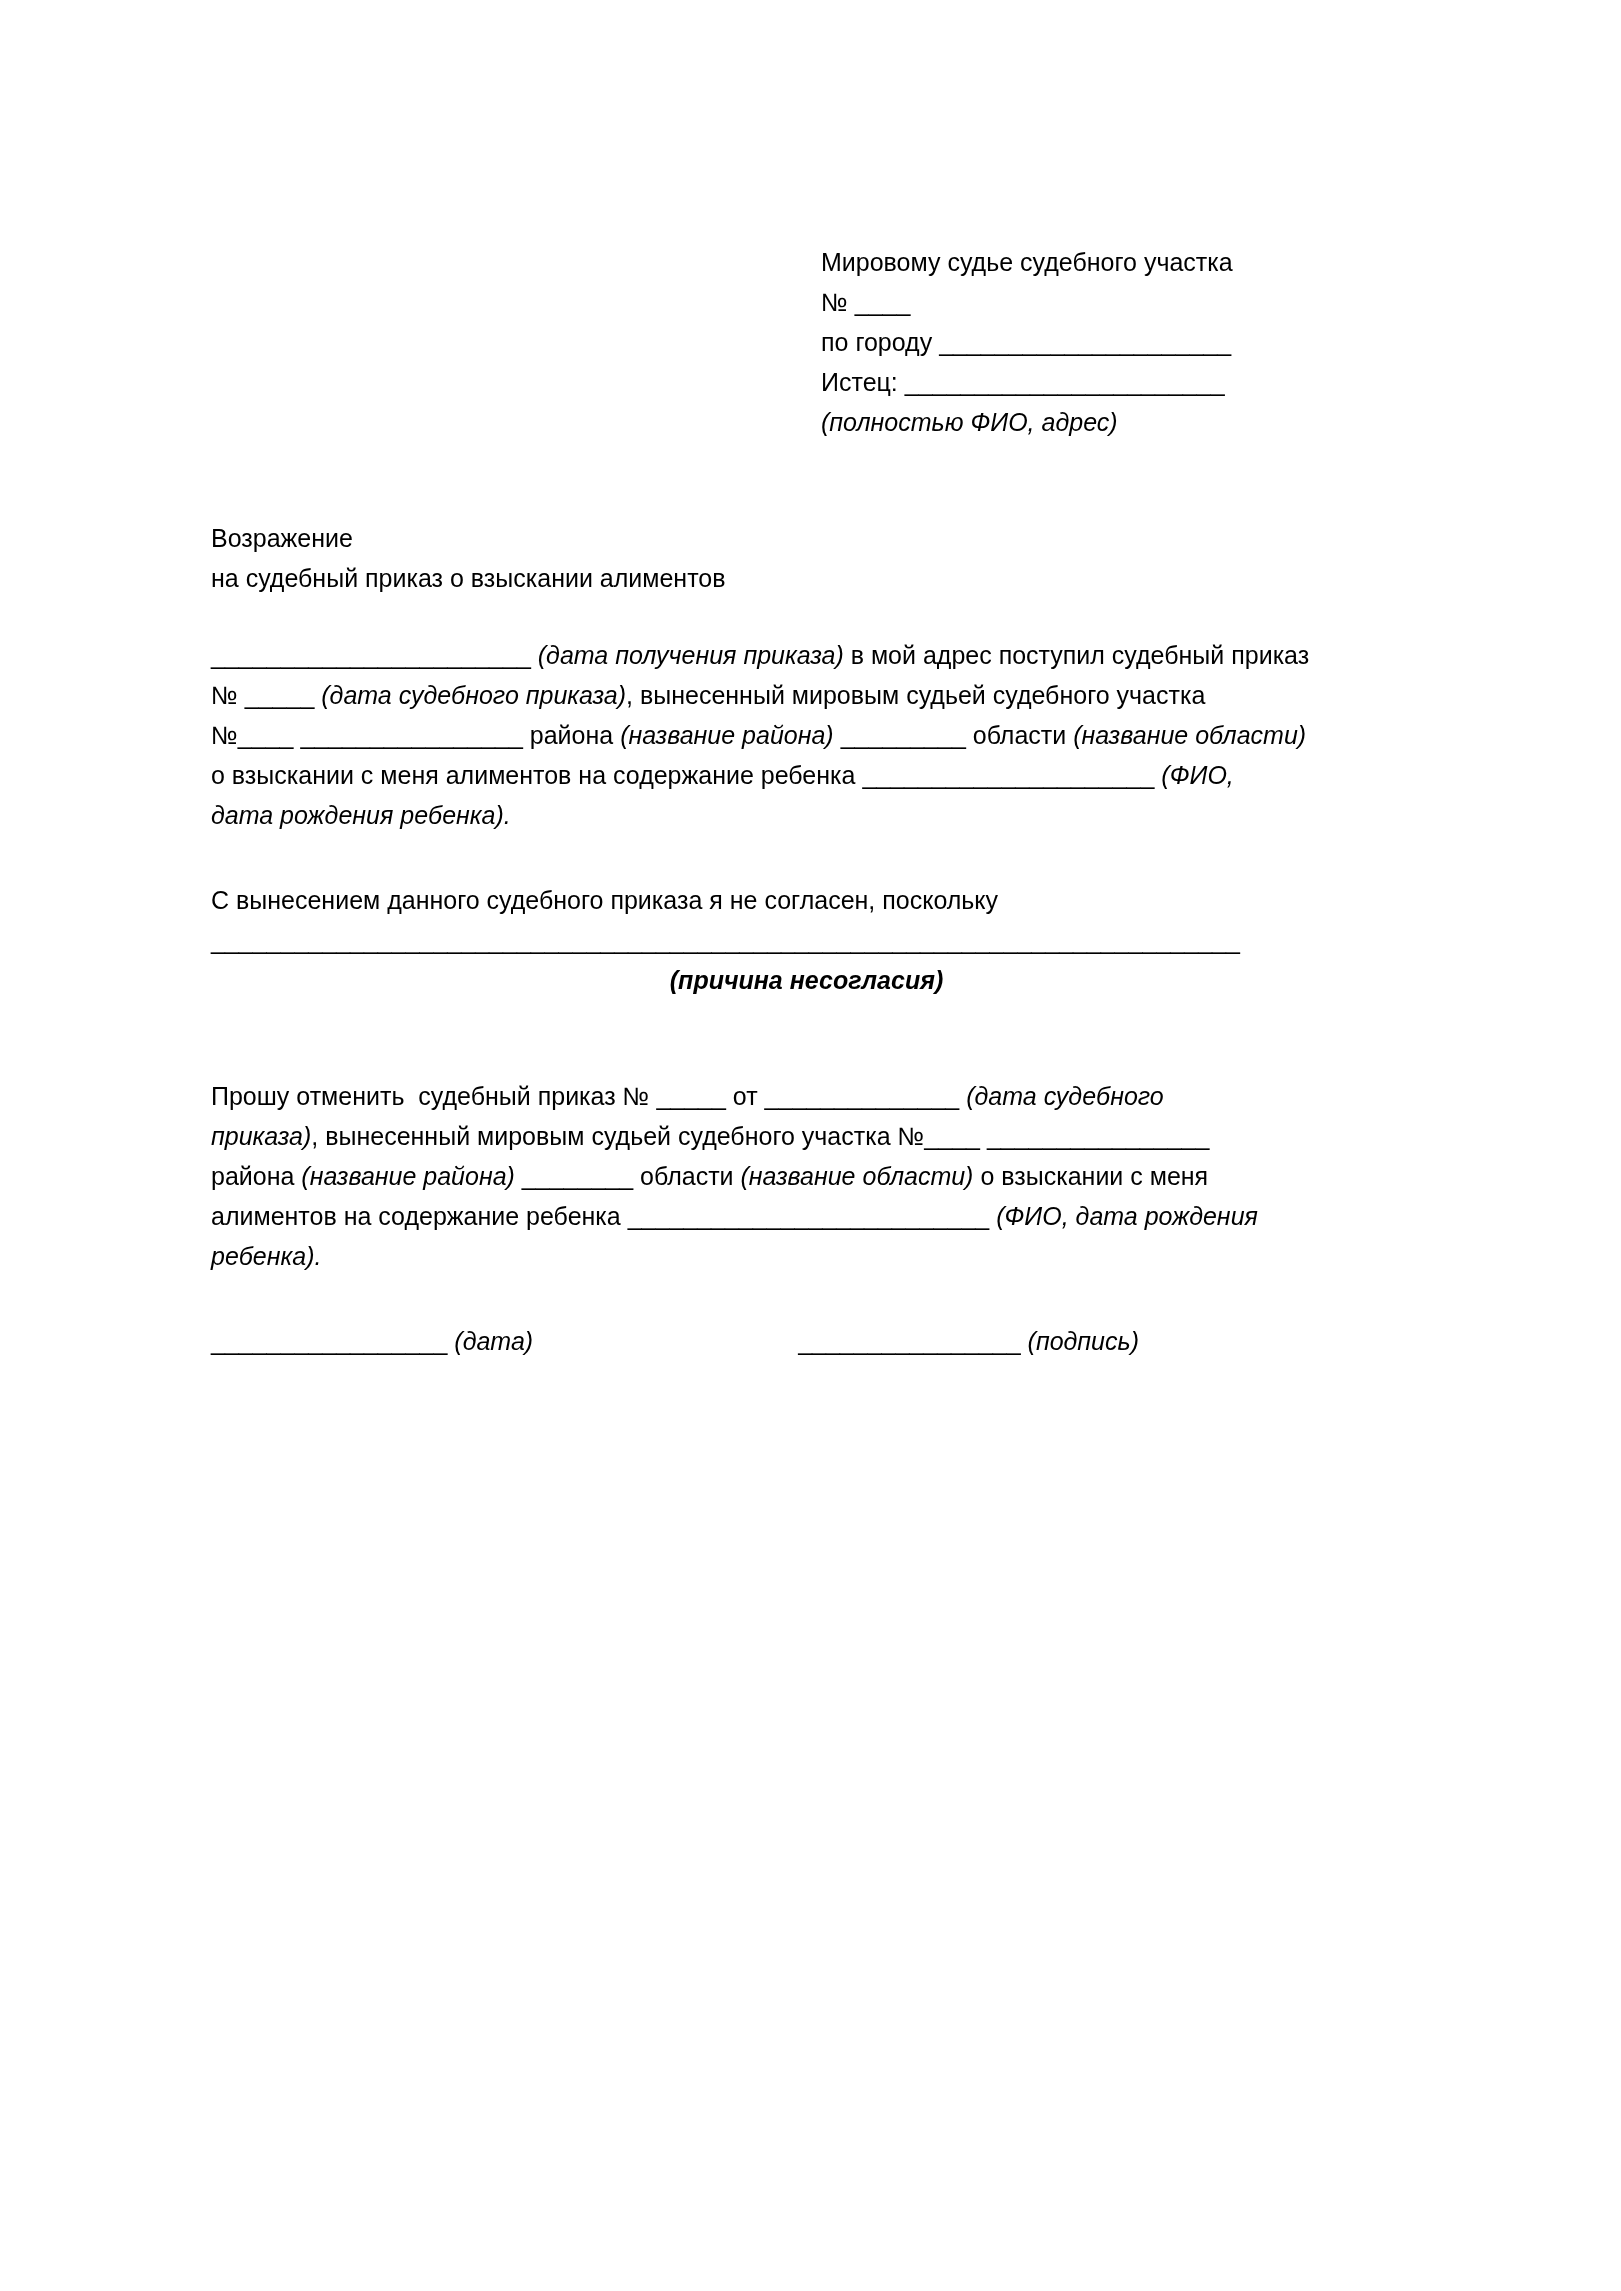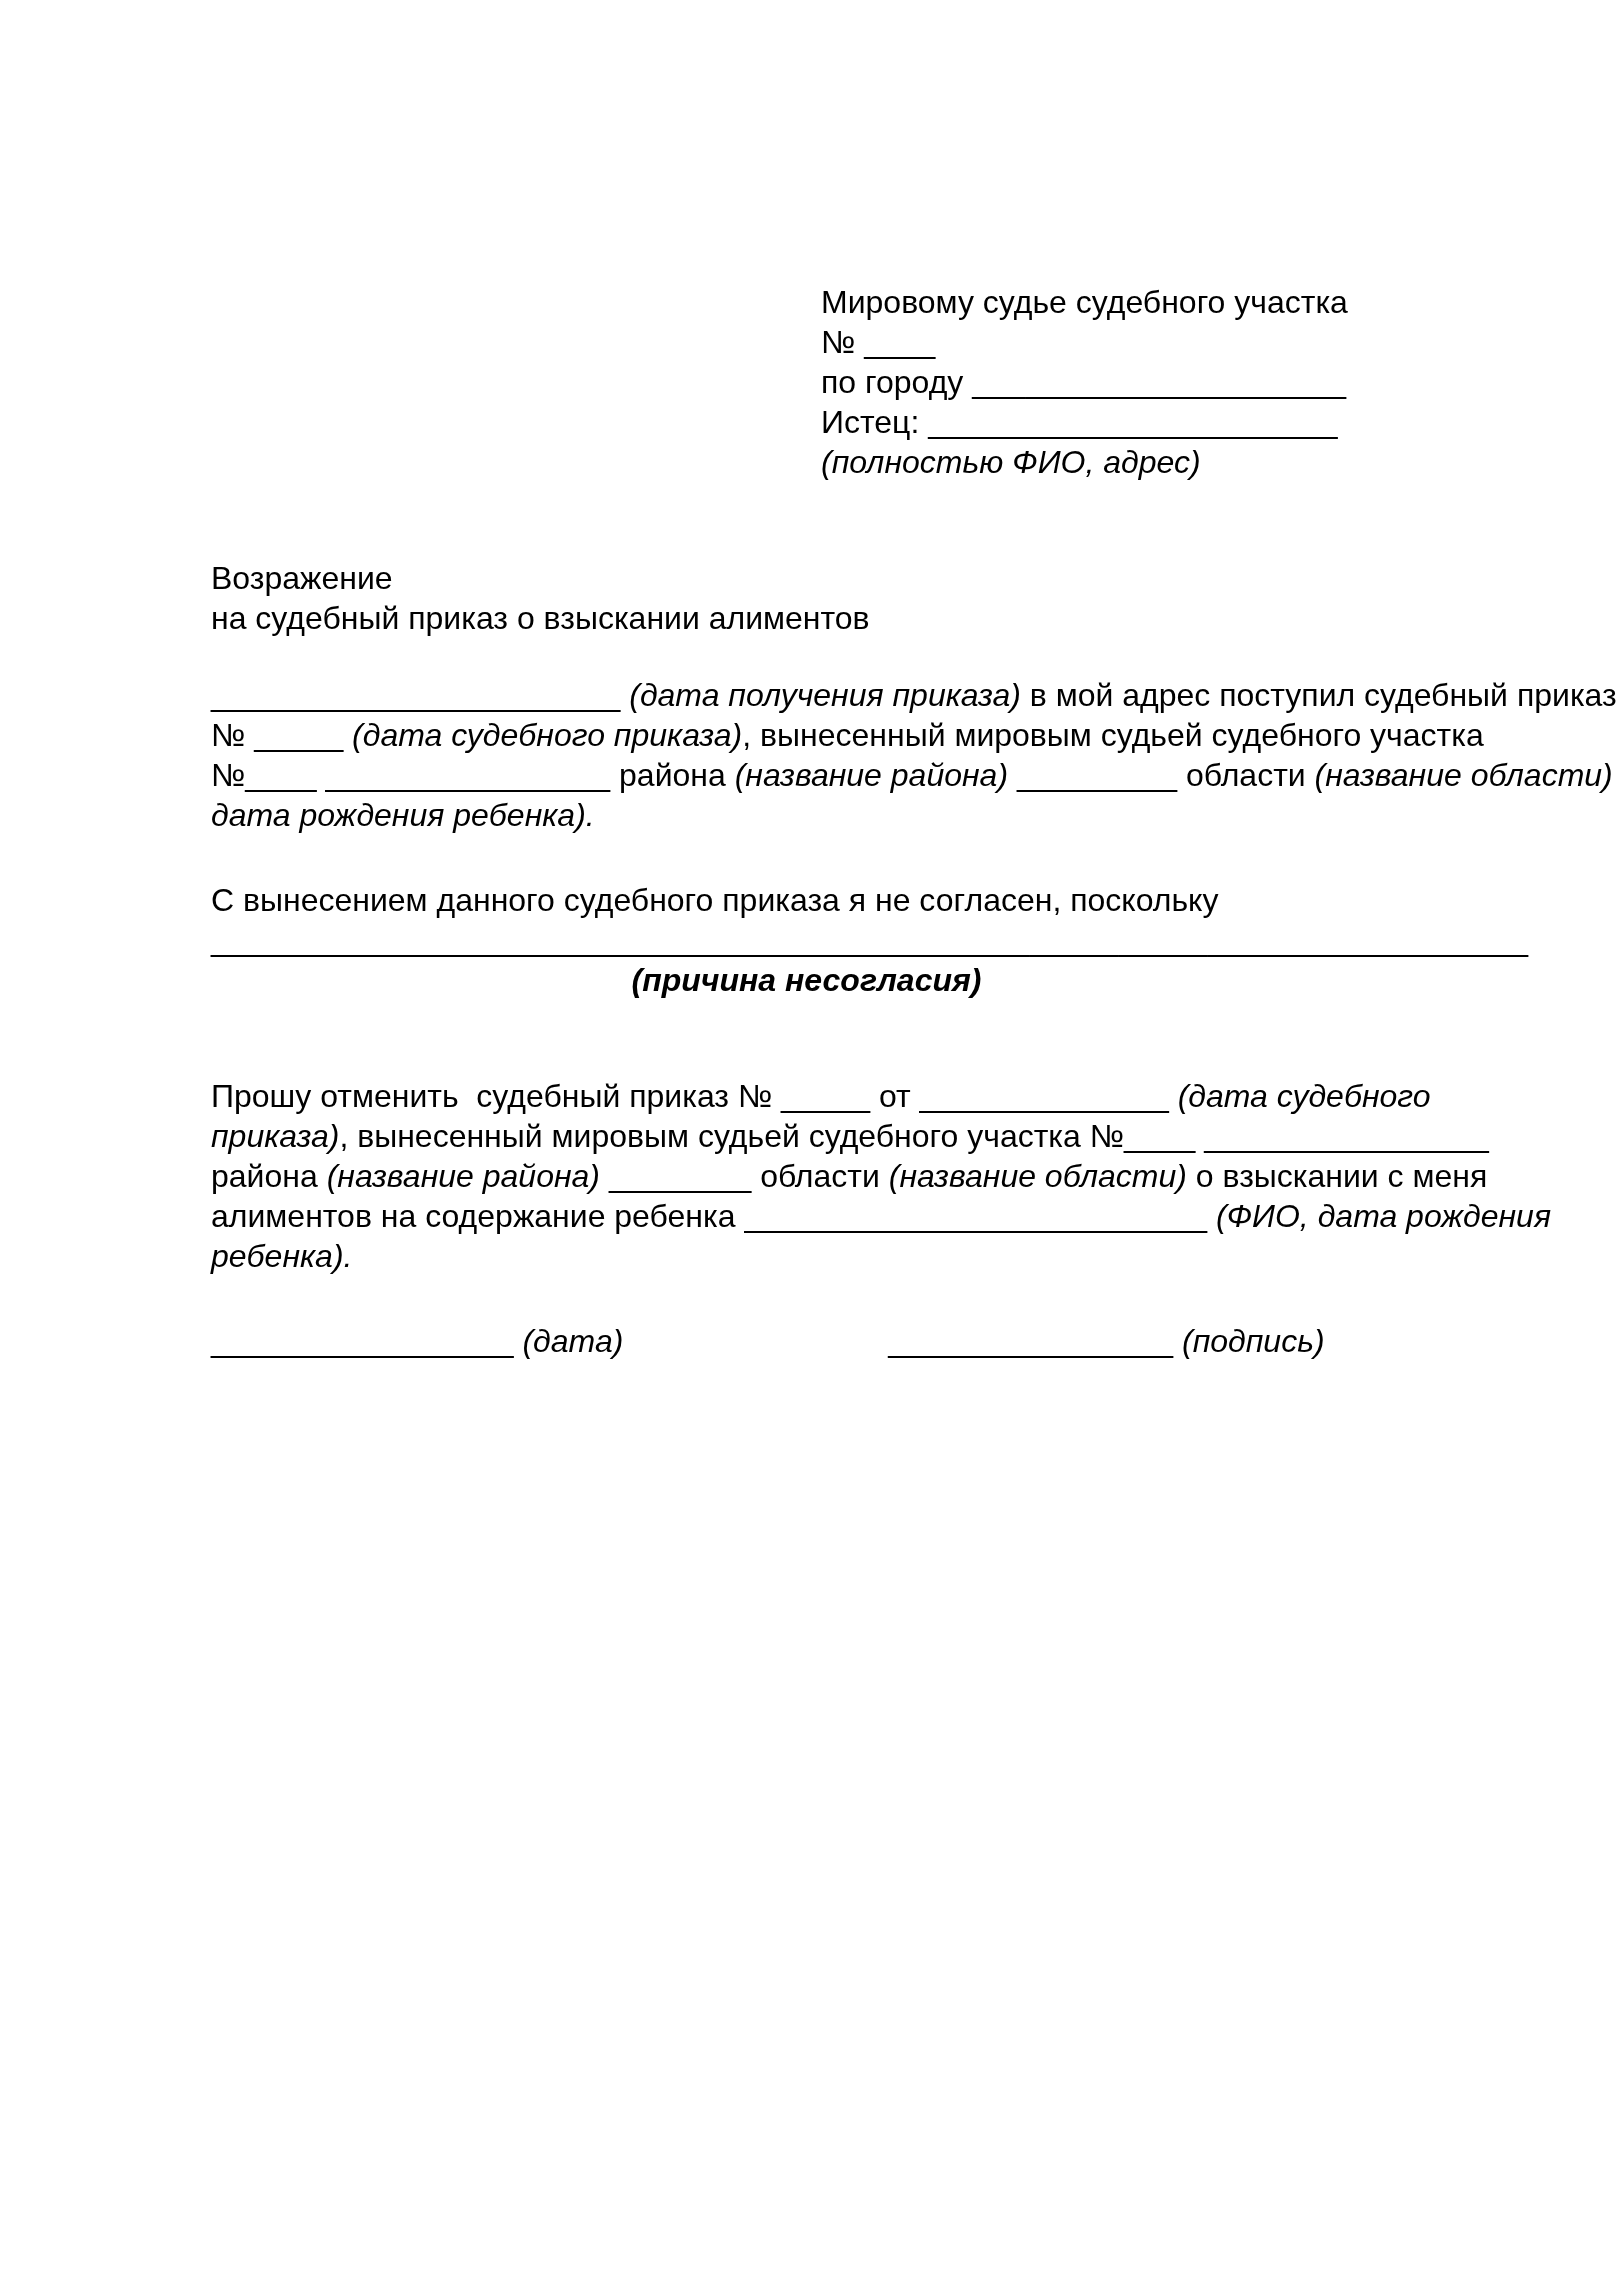--- a/index.html
+++ b/index.html
@@ -14,23 +14,22 @@
     background: #ffffff;
     color: #000000;
     font-family: "Liberation Sans", sans-serif;
     overflow: hidden;
   }
   .content {
     position: absolute;
     left: 211px;
     top: 0;
     width: 1191px;
-    font-size: 32px;
+    font-size: 25px;
     line-height: 40px;
-    margin-top: 40px;
   }
   .tline {
     white-space: pre;
   }
   .it {
     font-style: italic;
   }
   .addressee {
     padding-top: 242px;
     margin-left: 610px;
@@ -80,20 +79,21 @@
 
     <div class="title-block">
       <div class="tline">Возражение</div>
       <div class="tline">на судебный приказ о взыскании алиментов</div>
     </div>
 
     <div class="receipt">
         <div class="tline"><span class="rg">_______________________ </span><span class="it">(дата получения приказа)</span><span class="rg"> в мой адрес поступил судебный приказ</span></div>
         <div class="tline"><span class="rg">№ _____ </span><span class="it">(дата судебного приказа)</span><span class="rg">, вынесенный мировым судьей судебного участка</span></div>
         <div class="tline"><span class="rg">№____ ________________ района </span><span class="it">(название района)</span><span class="rg"> _________ области </span><span class="it">(название области)</span></div>
+        <div class="tline"><span class="rg">о взыскании с меня алиментов на содержание ребенка _____________________ </span><span class="it">(ФИО,</span></div>
         <div class="tline"><span class="it">дата рождения ребенка).</span></div>
       </div>
 
     <div class="disagreement">
       <div class="tline"><span class="rg">С вынесением данного судебного приказа я не согласен, поскольку</span></div>
       <div class="tline"><span class="rg">__________________________________________________________________________</span></div>
       <div class="tline reason-caption"><span class="it">(причина несогласия)</span></div>
     </div>
 
 

